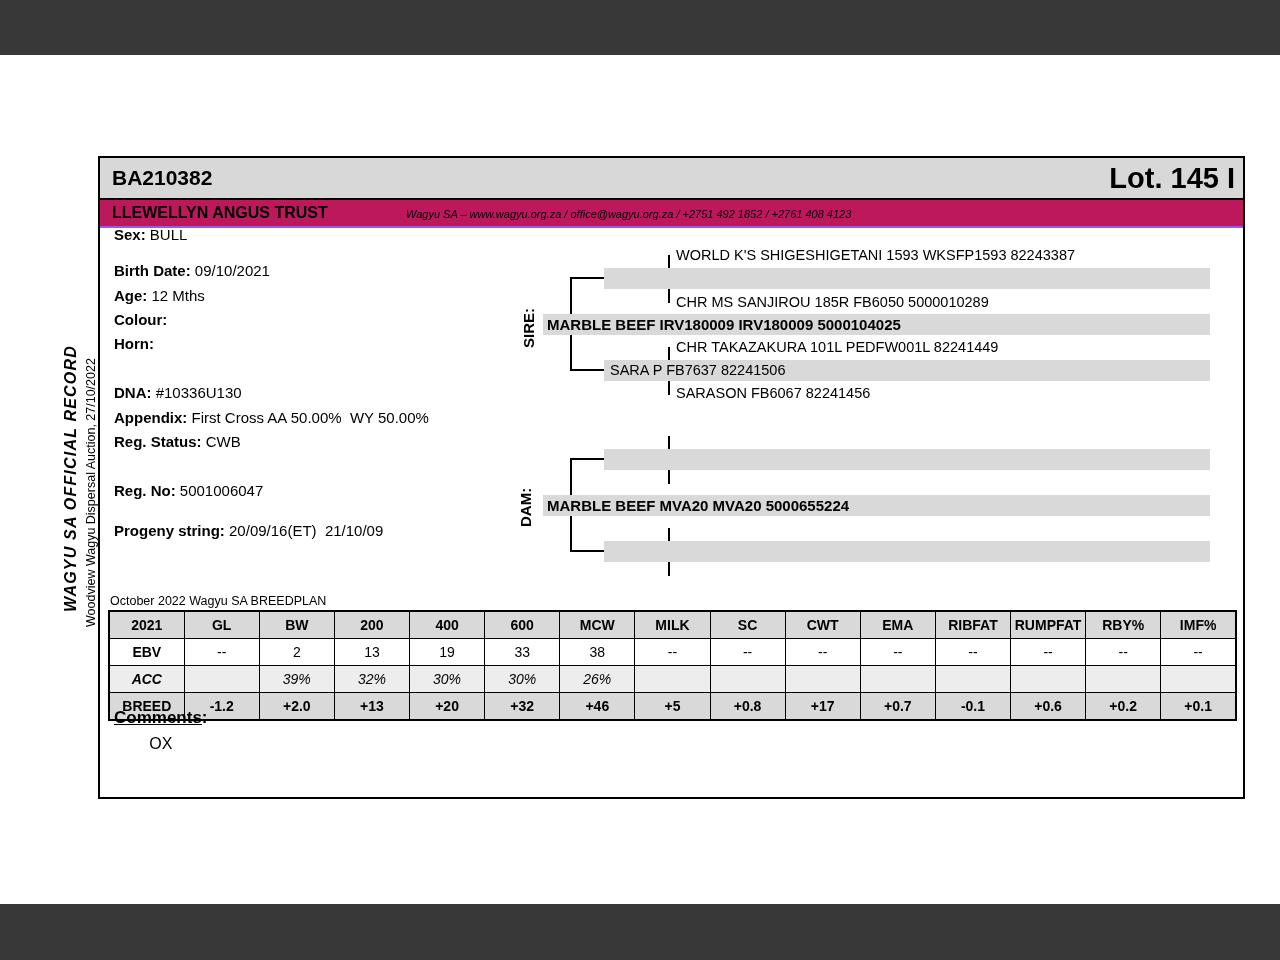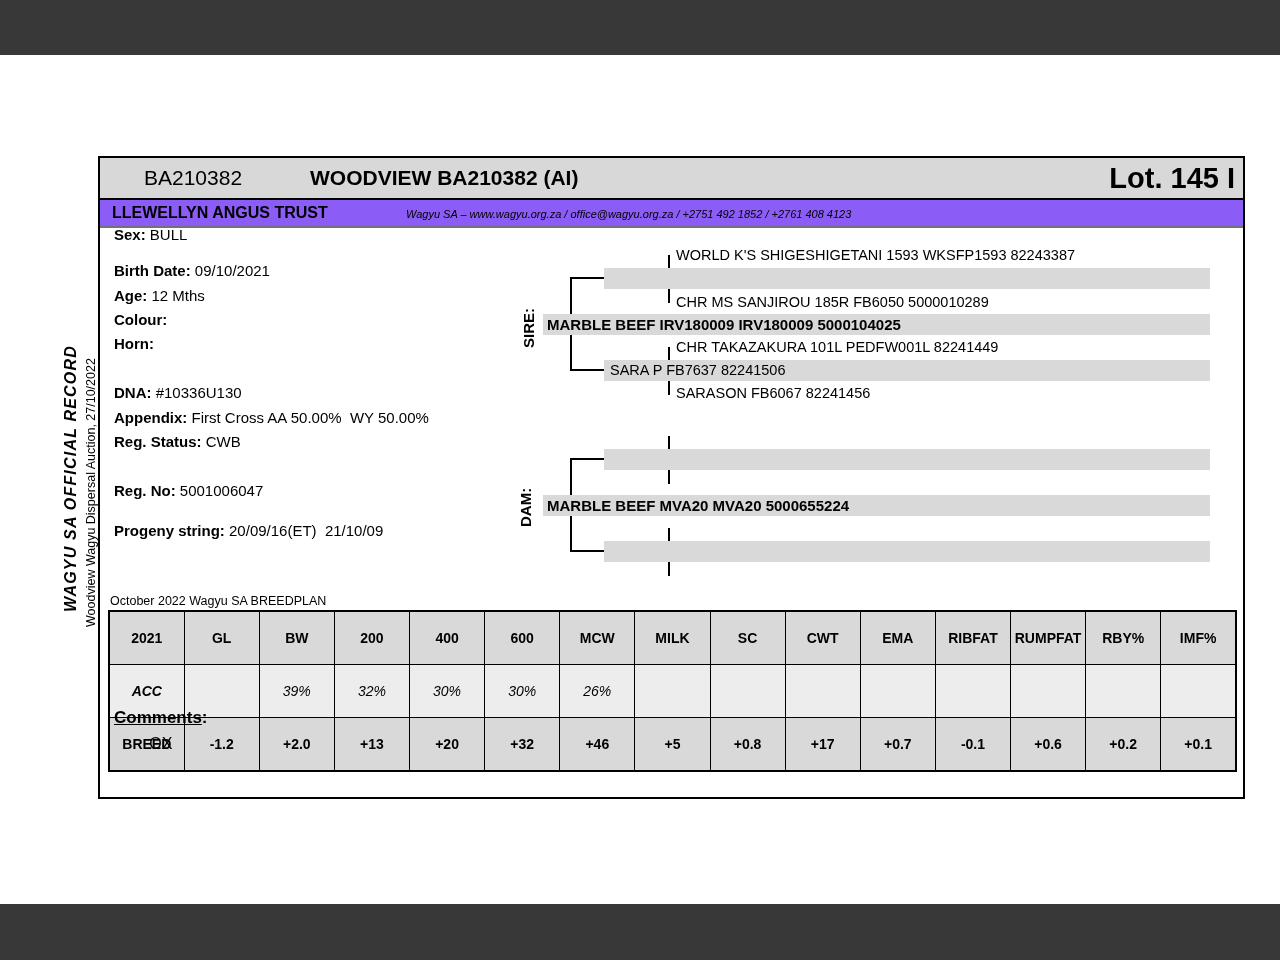--- a/index.html
+++ b/index.html
@@ -7,39 +7,39 @@
   .letterbox{position:absolute;left:0;width:1280px;background:#383838;}
   .letterbox.top{top:0;height:55px;}
   .letterbox.bottom{top:904px;height:56px;}
 
   .vtext{position:absolute;transform:rotate(-90deg);transform-origin:0 0;white-space:nowrap;}
   .vtext.l1{left:62px;top:612px;font-size:16px;font-weight:bold;font-style:italic;letter-spacing:1.2px;}
   .vtext.l2{left:84px;top:627px;font-size:12.5px;}
 
   .card{position:absolute;left:98px;top:156px;width:1143px;height:639px;border:2px solid #000;background:#fff;}
   .hdr1{position:absolute;top:0;left:0;right:0;height:40px;background:#d8d8d8;border-bottom:2px solid #000;}
-  .hdr1 .reg{position:absolute;left:12px;top:0;line-height:40px;font-size:21px;font-weight:normal;margin-left:32px;}
+  .hdr1 .reg{position:absolute;left:12px;top:0;line-height:40px;font-size:21px;font-weight:bold;}
   .hdr1 .title{position:absolute;left:210px;top:0;line-height:40px;font-size:21px;font-weight:bold;}
   .hdr1 .lot{position:absolute;right:8px;top:0;line-height:40px;font-size:29px;font-weight:bold;}
-  .hdr2{position:absolute;top:42px;left:0;right:0;height:26px;background:#8b5cf6;border-bottom:2px solid #737373;}
+  .hdr2{position:absolute;top:42px;left:0;right:0;height:26px;background:#be185d;border-bottom:2px solid #8b5cf6;}
   .hdr2 .owner{position:absolute;left:12px;top:0;line-height:26px;font-size:16px;font-weight:bold;}
   .hdr2 .contact{position:absolute;left:306px;top:0;line-height:28px;font-size:11px;font-style:italic;}
 
   .detail{position:absolute;left:14px;font-size:15px;white-space:pre;}
   .detail .dl{font-weight:bold;}
 
   .ped-line{position:absolute;background:#000;}
   .ped-bar{position:absolute;height:21px;background:#d9d9d9;}
   .ped-text{position:absolute;height:21px;line-height:21px;font-size:14.5px;white-space:nowrap;}
   .ped-text.main{font-weight:bold;font-size:15px;}
   .ped-vlabel{position:absolute;transform:rotate(-90deg);transform-origin:0 0;font-size:15px;font-weight:bold;white-space:nowrap;}
 
   .bp-caption{position:absolute;left:10px;top:436px;font-size:12.5px;}
   table.bp{position:absolute;left:8px;top:452px;width:1129px;border-collapse:collapse;table-layout:fixed;font-size:14px;border:2px solid #000;}
-  table.bp th,table.bp td{border:1px solid #000;height:18px;padding:17px 2px;text-align:center;white-space:nowrap;overflow:hidden;}
+  table.bp th,table.bp td{border:1px solid #000;height:18px;padding:4px 2px;text-align:center;white-space:nowrap;overflow:hidden;}
   tr.bp-head{background:#d9d9d9;}
   tr.bp-ebv{background:#fff;}
   tr.bp-ebv td.lbl{font-weight:bold;}
   tr.bp-acc{background:#ededed;font-style:italic;}
   tr.bp-acc td.lbl{font-weight:bold;}
   tr.bp-breed{background:#d9d9d9;font-weight:bold;}
 
   .comments{position:absolute;left:14px;top:550px;text-align:center;}
   .comments .c-label{font-size:17px;font-weight:bold;text-decoration:underline;}
   .comments .c-colon{font-size:17px;font-weight:bold;}
@@ -51,21 +51,20 @@
 <div class="letterbox top"></div>
 <div class="letterbox bottom"></div>
 
 <div class="vtext l1">WAGYU SA OFFICIAL RECORD</div>
 <div class="vtext l2">Woodview Wagyu Dispersal Auction, 27/10/2022</div>
 
 <div class="card">
 
   <div class="hdr1">
     <span class="reg">BA210382</span>
-    <span class="title">WOODVIEW BA210382 (AI)</span>
     <span class="lot">Lot. 145 I</span>
   </div>
 
   <div class="hdr2">
     <span class="owner">LLEWELLYN ANGUS TRUST</span>
     <span class="contact">Wagyu SA – www.wagyu.org.za / office@wagyu.org.za / +2751 492 1852 / +2761 408 4123</span>
   </div>
 
   <div class="detail" style="top:68px"><span class="dl">Sex:</span> <span class="dv">BULL</span></div>
   <div class="detail" style="top:104px"><span class="dl">Birth Date:</span> <span class="dv">09/10/2021</span></div>
@@ -127,20 +126,37 @@
       <th>MCW</th>
       <th>MILK</th>
       <th>SC</th>
       <th>CWT</th>
       <th>EMA</th>
       <th>RIBFAT</th>
       <th>RUMPFAT</th>
       <th>RBY%</th>
       <th>IMF%</th>
     </tr>
+    <tr class="bp-ebv">
+      <td class="lbl">EBV</td>
+      <td>--</td>
+      <td>2</td>
+      <td>13</td>
+      <td>19</td>
+      <td>33</td>
+      <td>38</td>
+      <td>--</td>
+      <td>--</td>
+      <td>--</td>
+      <td>--</td>
+      <td>--</td>
+      <td>--</td>
+      <td>--</td>
+      <td>--</td>
+    </tr>
     <tr class="bp-acc">
       <td class="lbl">ACC</td>
       <td></td>
       <td>39%</td>
       <td>32%</td>
       <td>30%</td>
       <td>30%</td>
       <td>26%</td>
       <td></td>
       <td></td>

